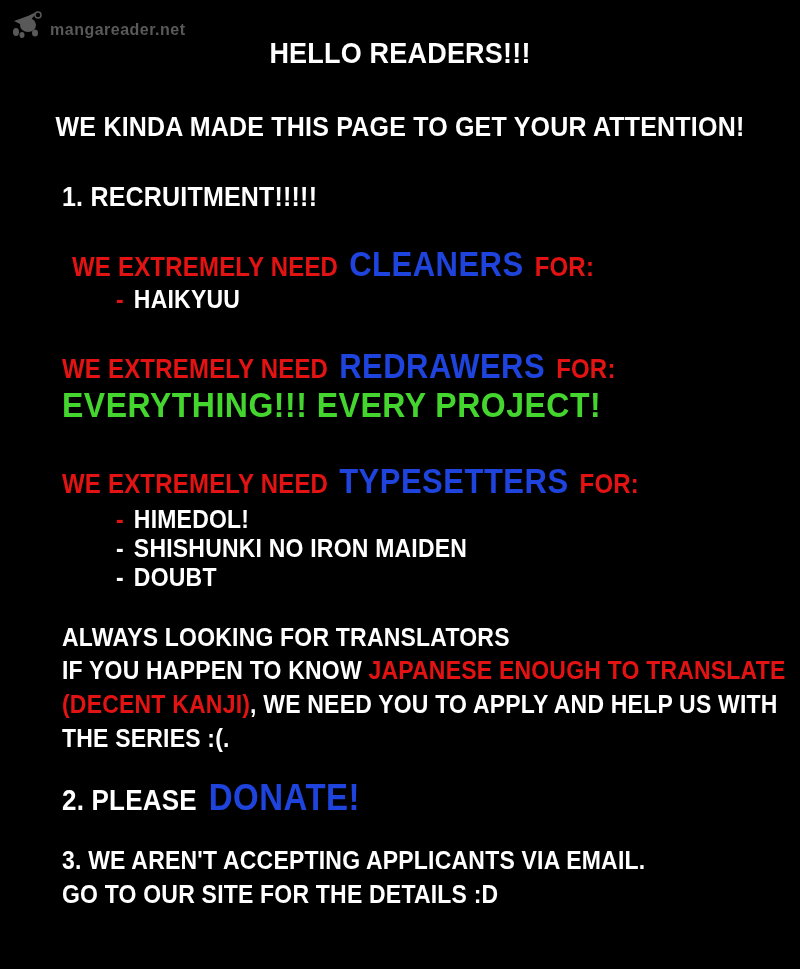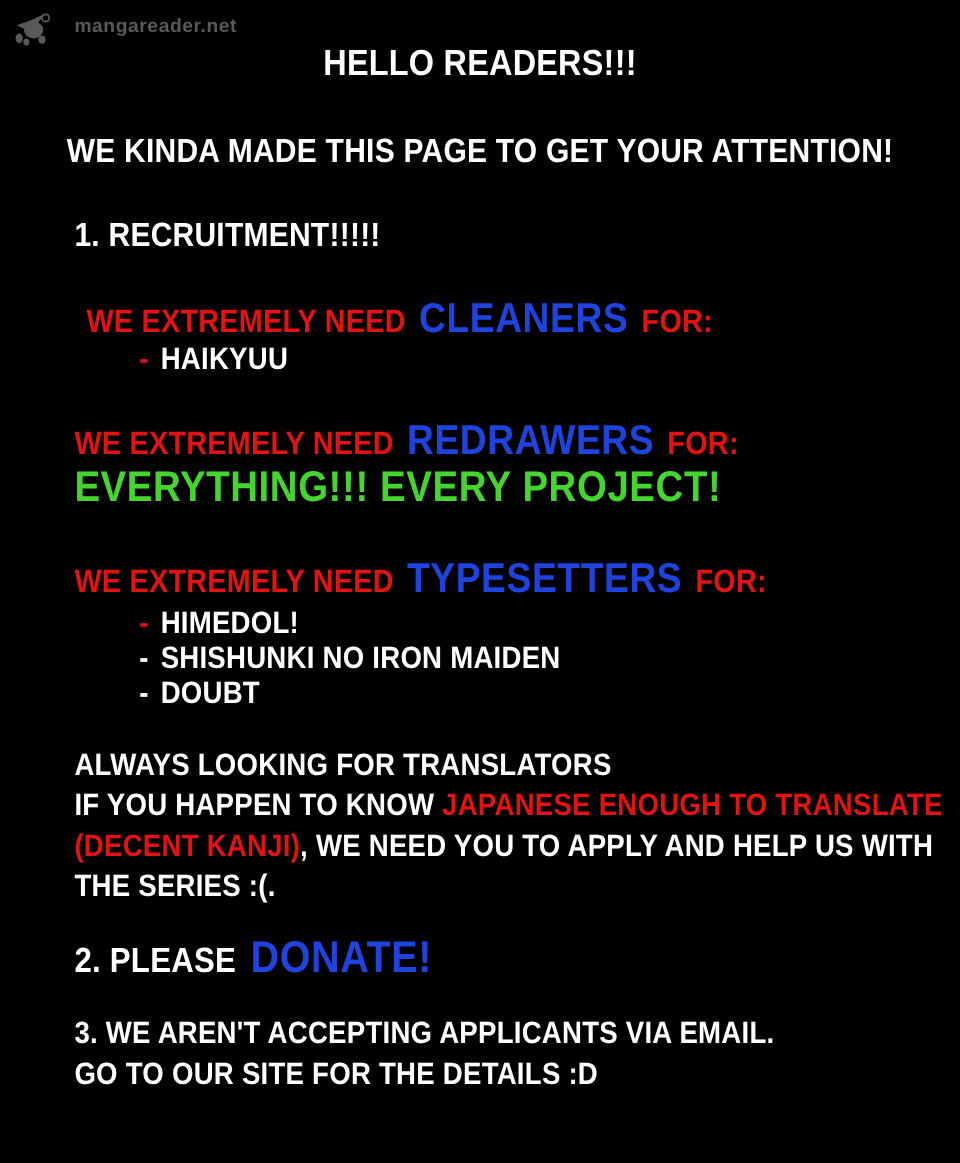--- a/index.html
+++ b/index.html
@@ -12,21 +12,21 @@
     font-weight:bold;
   }
   .line{position:absolute;white-space:nowrap;letter-spacing:0.2px;}
   .stretch{transform:scaleY(1.12);transform-origin:left top;}
   .stretch-c{transform:scaleY(1.12);transform-origin:center top;}
   .white{color:#ffffff;}
   .red{color:#e41313;}
 
   .watermark{
     position:absolute;top:7px;left:8px;
-    display:flex;align-items:center;gap:16px;
+    display:flex;align-items:flex-end;gap:4px;
     color:#595959;
   }
   .watermark .wm-text{
     font-size:16px;letter-spacing:0.5px;text-transform:lowercase;
   }
 
   .title{top:36px;left:0;width:100%;text-align:center;font-size:27px;color:#ffffff;}
   .intro{top:110px;left:0;width:100%;text-align:center;font-size:25px;color:#ffffff;}
   .heading{top:180px;left:62px;font-size:25px;color:#ffffff;}
 

